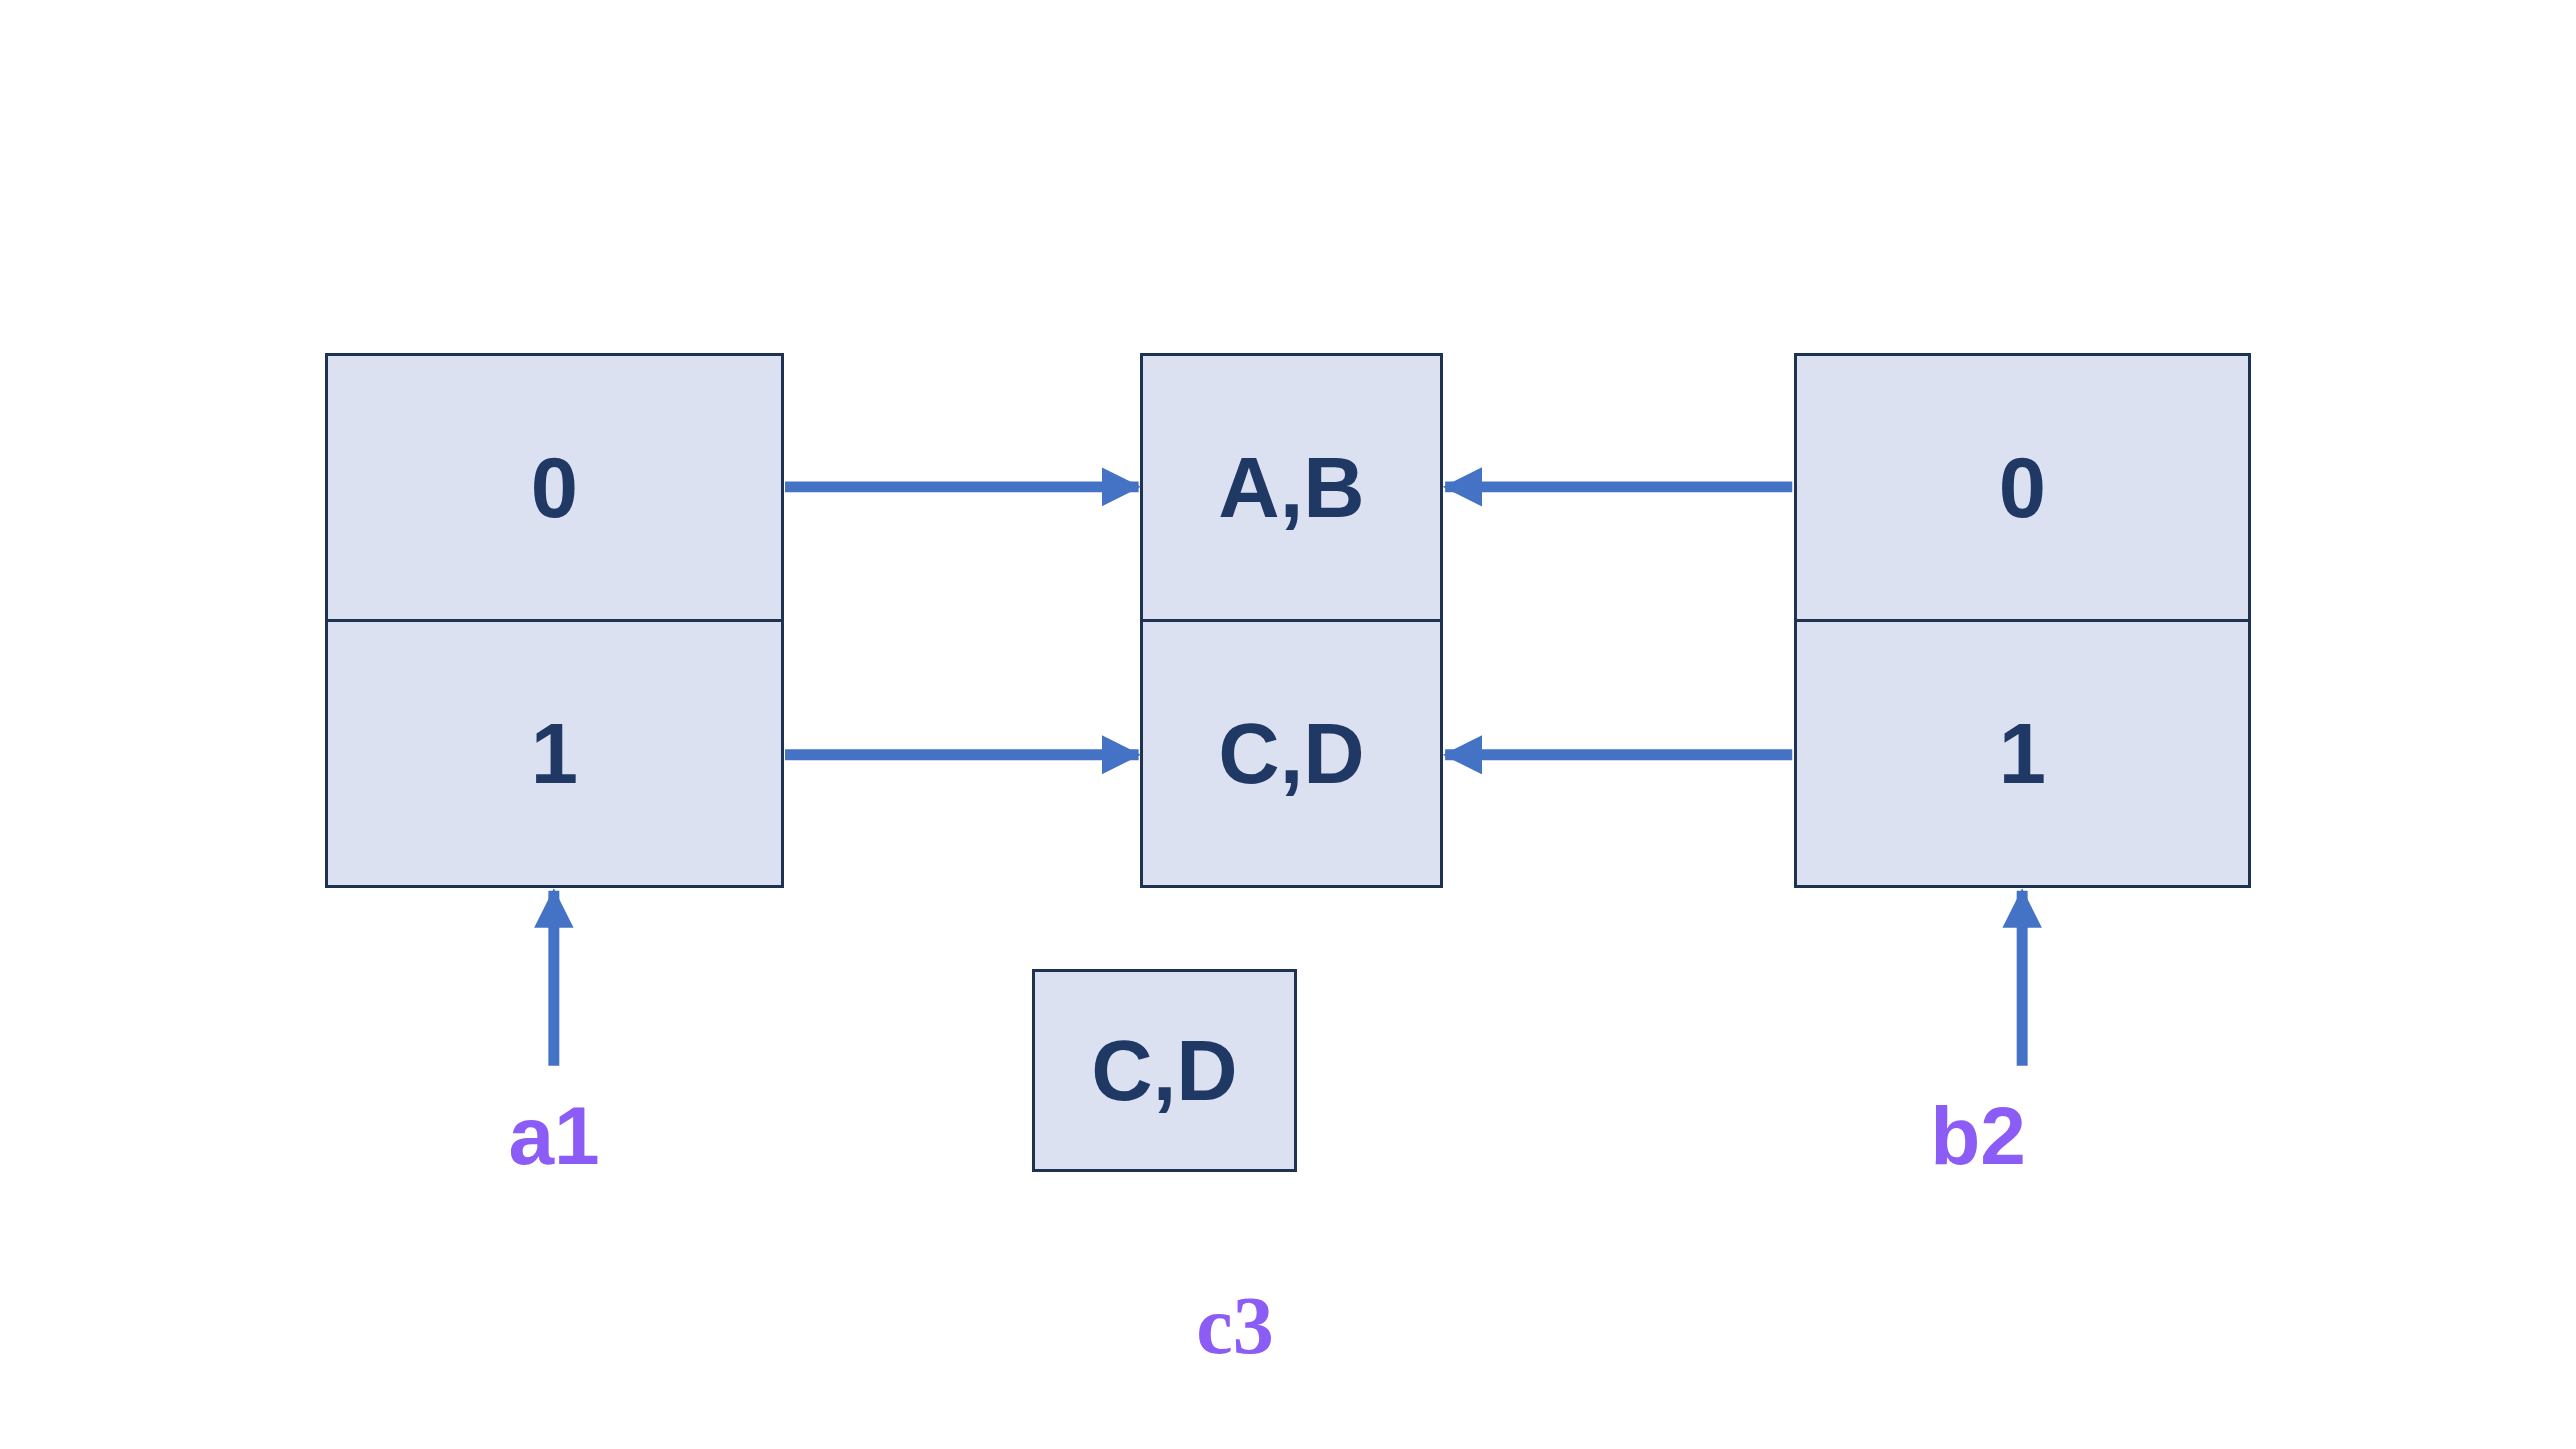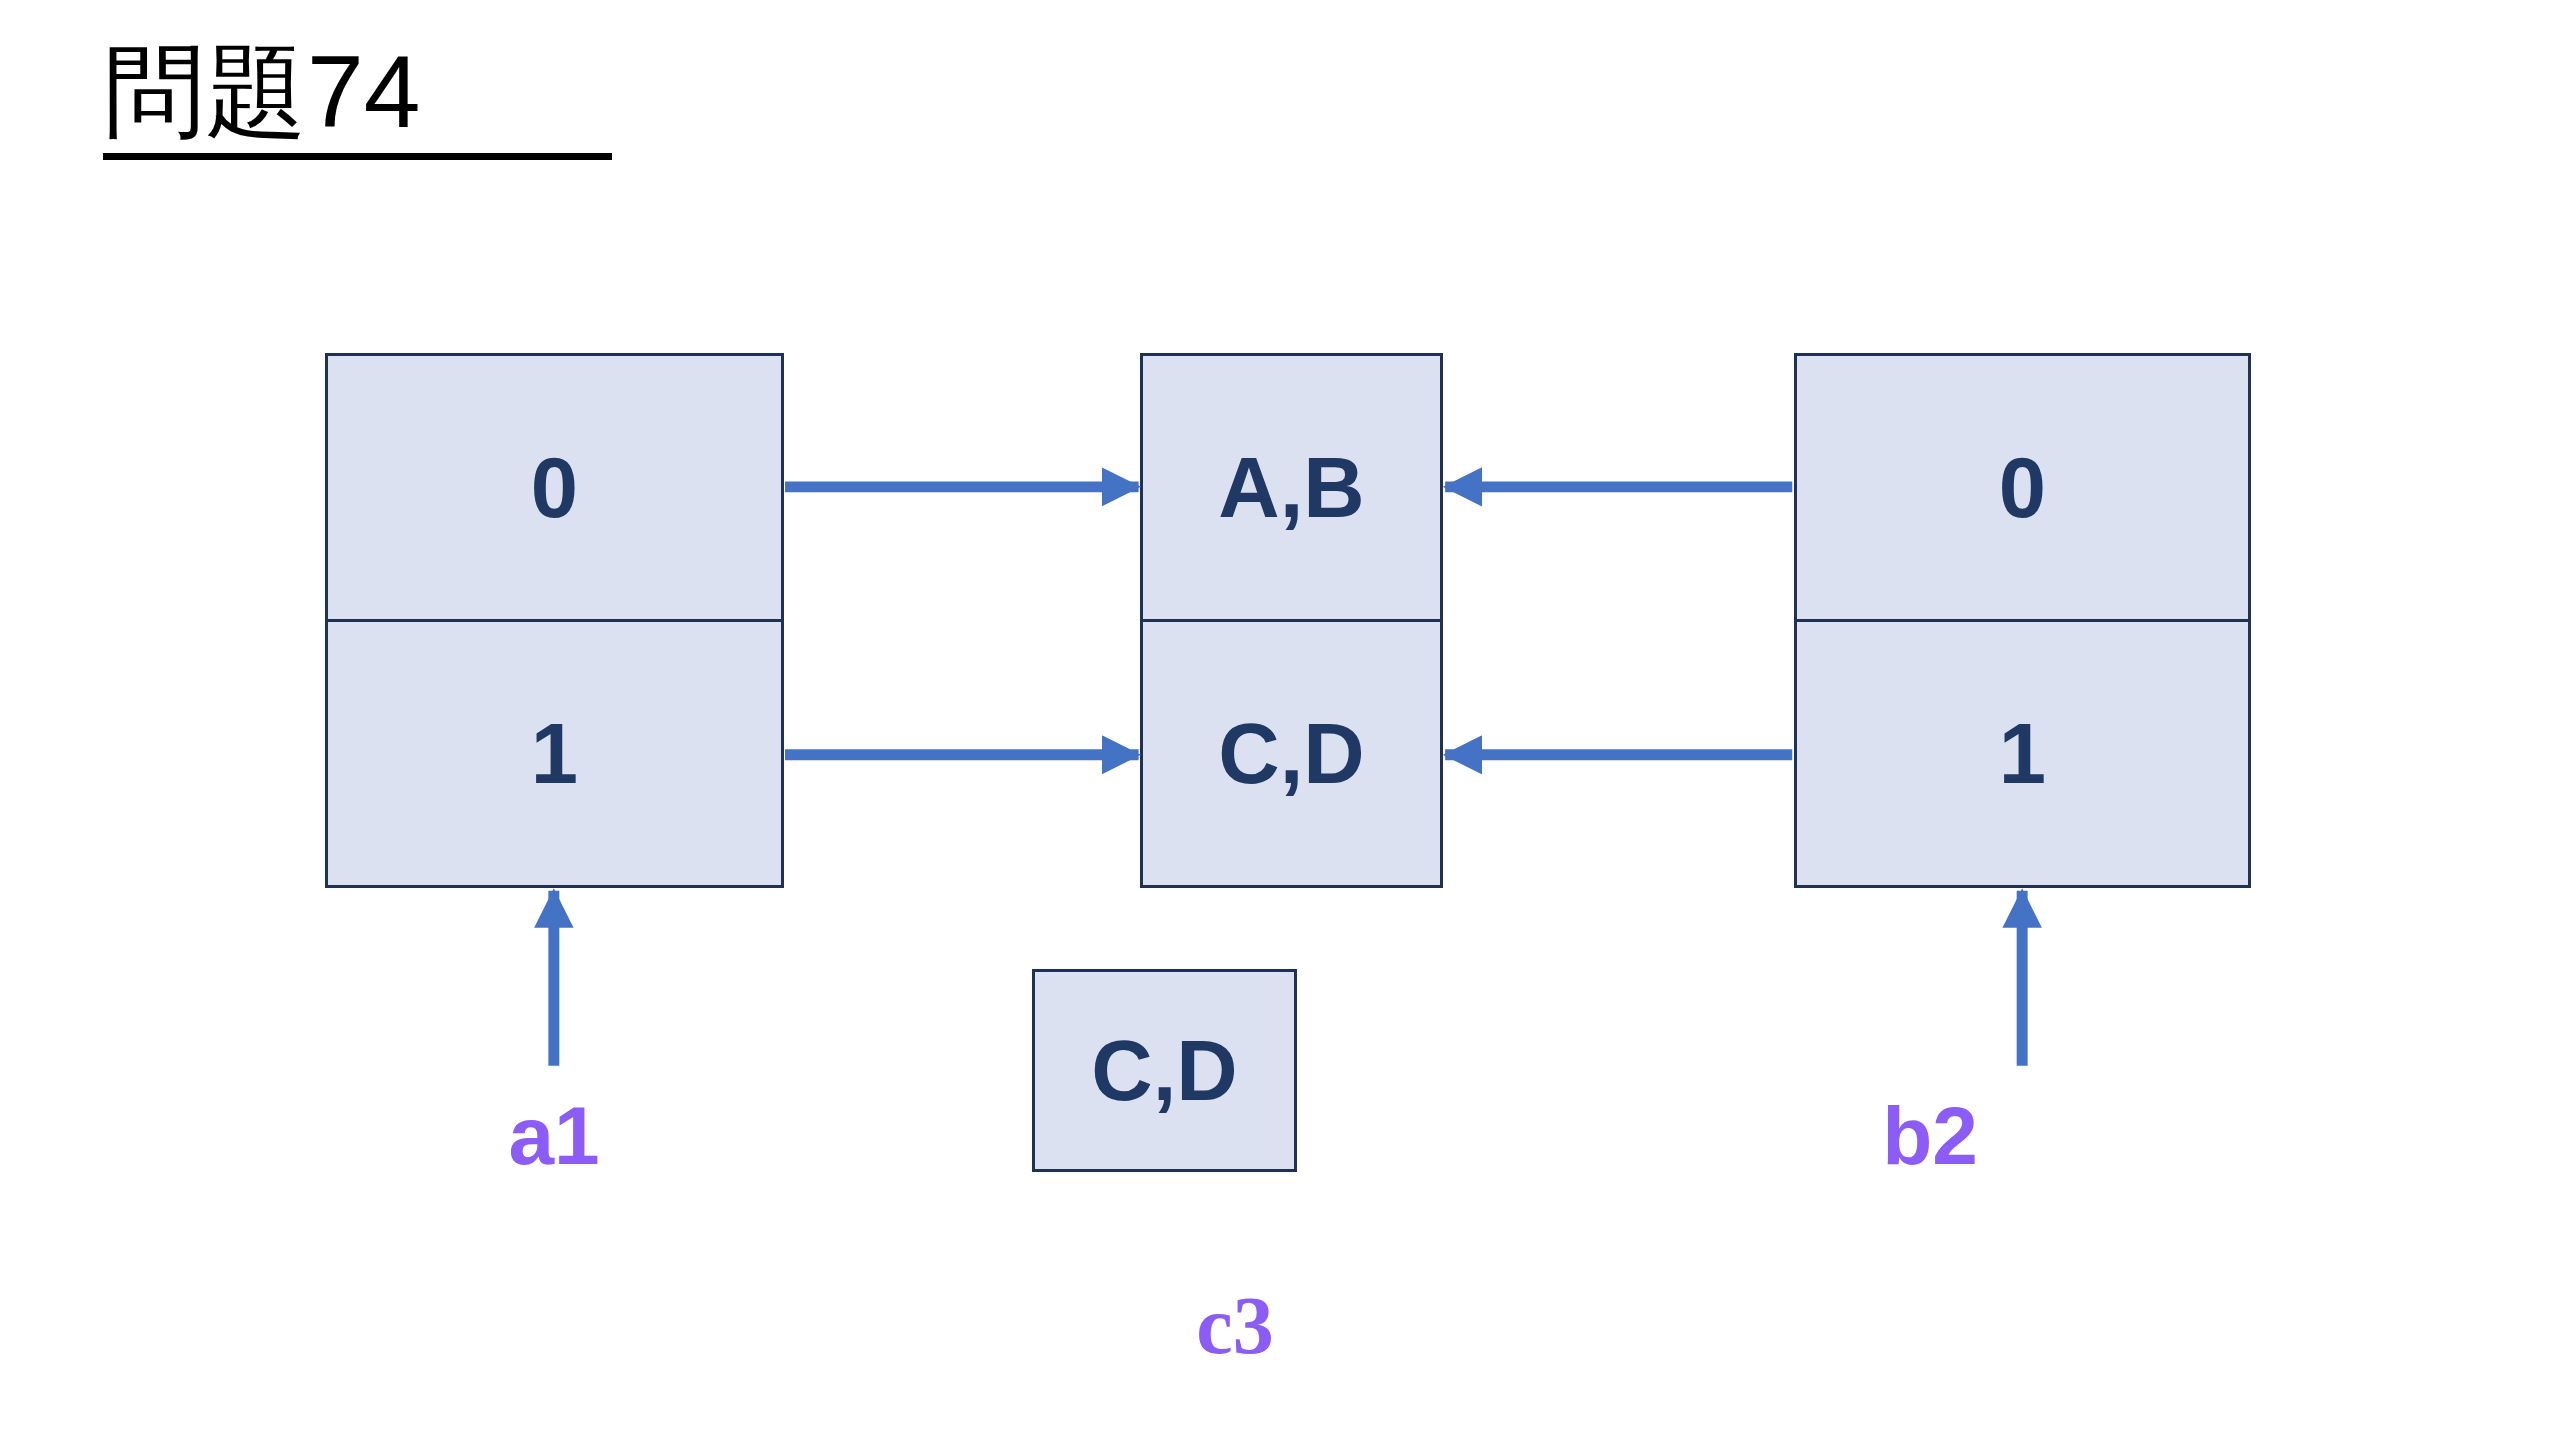--- a/index.html
+++ b/index.html
@@ -98,32 +98,28 @@
     position: absolute;
     color: #8b5cf6;
     font-weight: 700;
     font-size: 82px;
     line-height: 1;
     white-space: nowrap;
     text-align: center;
     transform: translateX(-50%);
   }
   #label-a1 { left: 554px;  top: 1095px; }
-  #label-b2 { left: 1930px; top: 1095px; }
+  #label-b2 { left: 1978px; top: 1095px; }
   #label-c3 { left: 1235px; top: 1285px; font-family: Liberation Serif, serif; }
 </style>
 </head>
 <body>
 
 <div id="stage">
 
-  <div class="title-block">
-    <div class="title-text">問題74</div>
-    <div class="title-rule"></div>
-  </div>
 
   <div id="box-left" class="cellbox">
     <div class="cell">0</div>
     <div class="cell divider-top">1</div>
   </div>
 
   <div id="box-mid" class="cellbox">
     <div class="cell">A,B</div>
     <div class="cell divider-top">C,D</div>
   </div>

